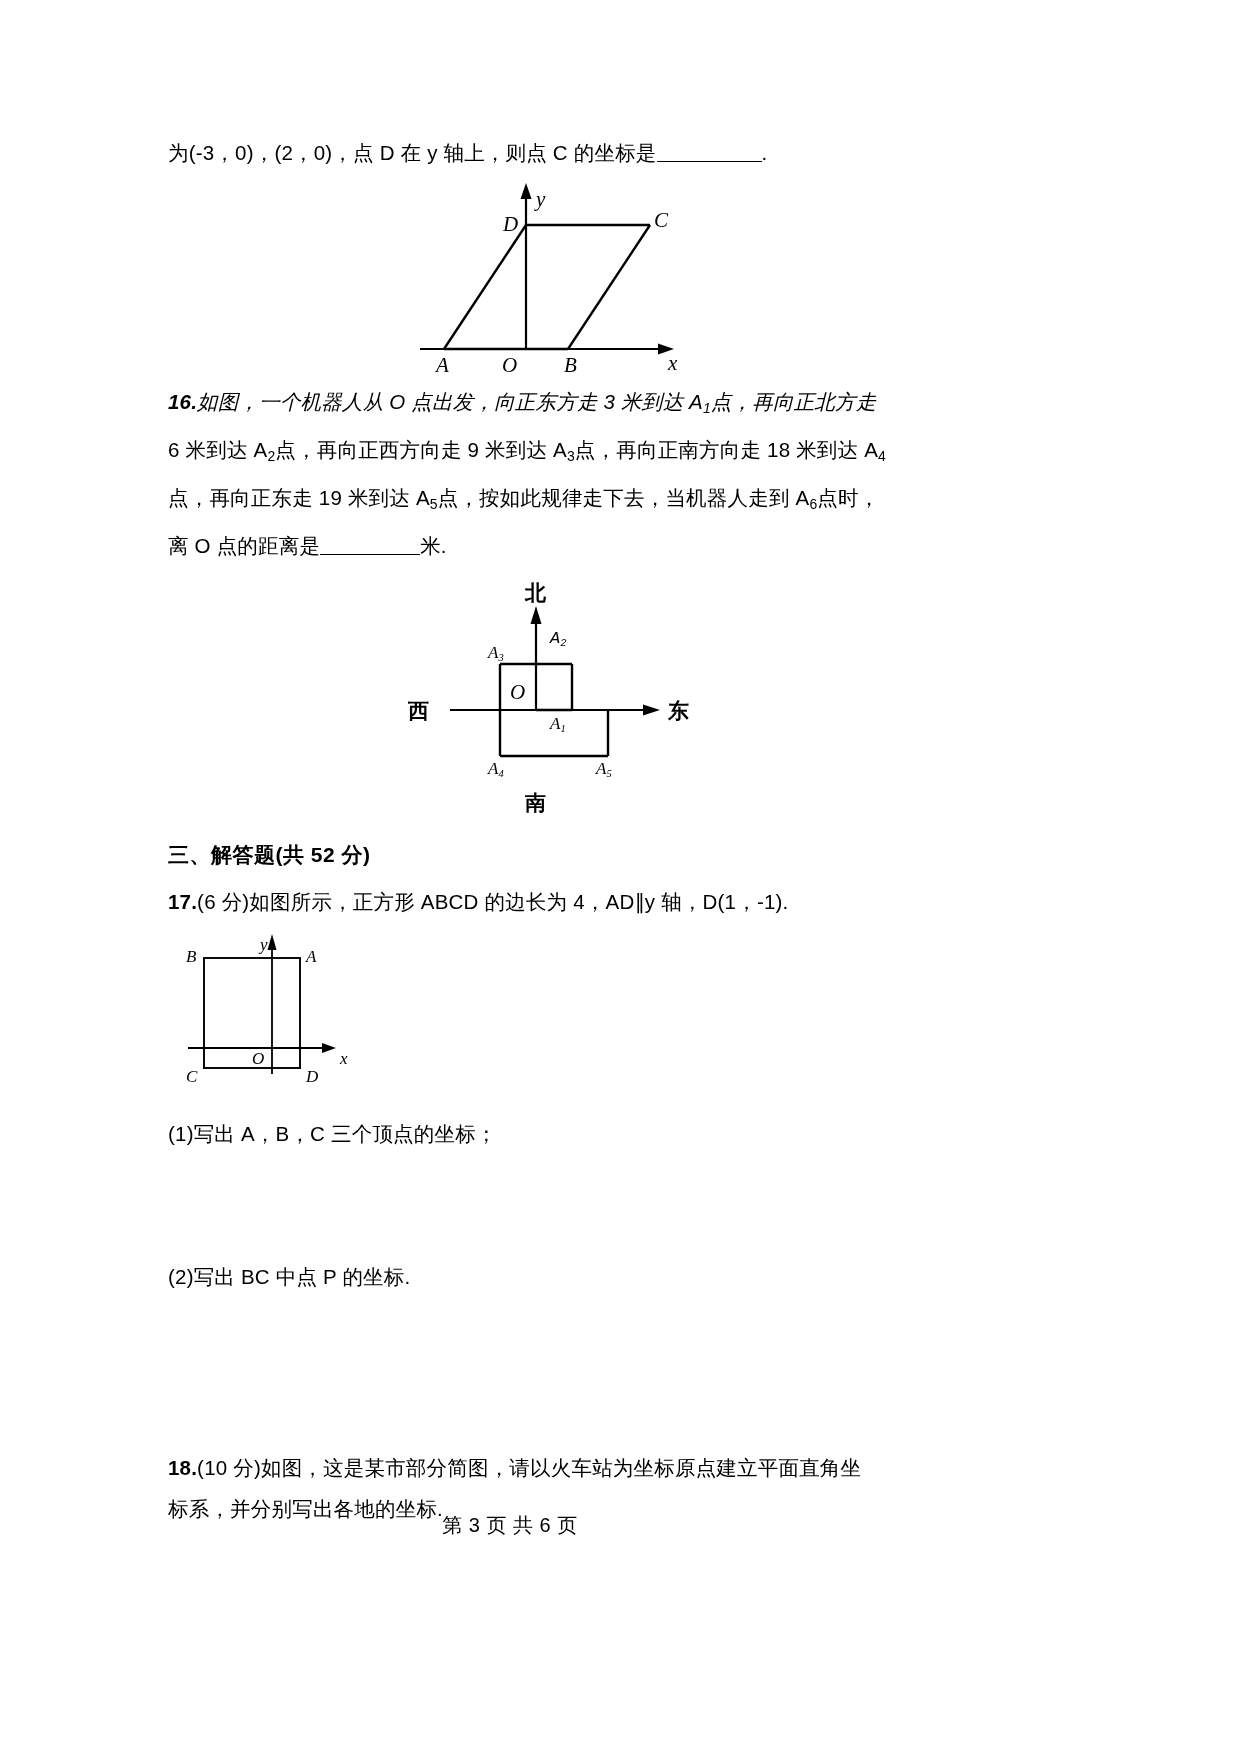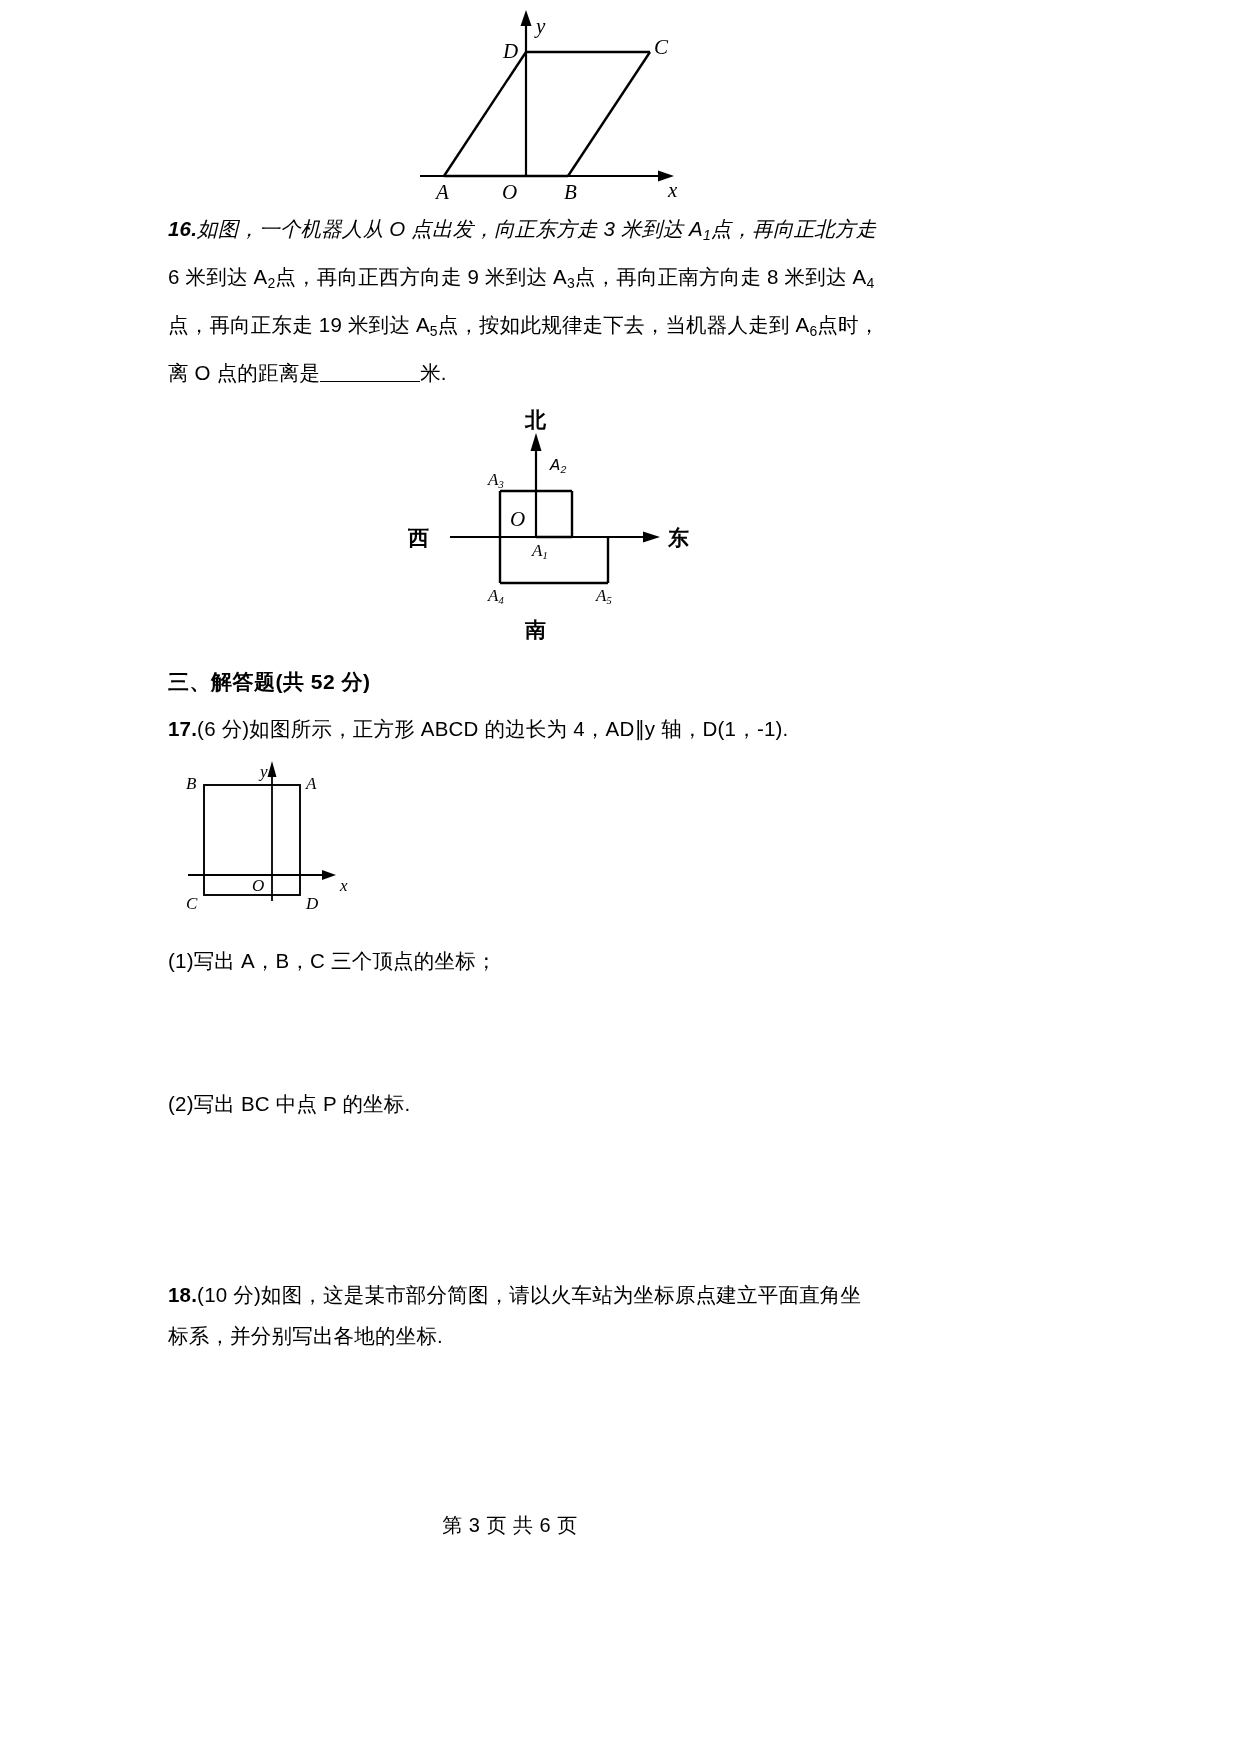--- a/index.html
+++ b/index.html
@@ -94,20 +94,23 @@
   }
   svg { display: block; }
 </style>
 </head>
 <body>
 
 <div class="page">
 
   <div class="content">
 
+    <div class="para" style="margin-top:132px;">
+      <span>为(-3，0)，(2，0)，点 D 在 y 轴上，则点 C 的坐标是</span><span class="blank-line"></span><span>.</span>
+    </div>
 
     <div class="figure" style="height:190px; margin-top:4px;">
       <svg width="790" height="190" viewBox="0 0 790 190">
 
         <line x1="358" y1="172" x2="358" y2="18" stroke="#000" stroke-width="2.2"></line>
         <polygon points="358,6 352.5,22 363.5,22" fill="#000"></polygon>
 
         <line x1="252" y1="172" x2="494" y2="172" stroke="#000" stroke-width="2.2"></line>
         <polygon points="506,172 490,166.5 490,177.5" fill="#000"></polygon>
 
@@ -122,21 +125,21 @@
       <span class="figlabel" style="left:486px; top:33px;">C</span>
       <span class="figlabel" style="left:268px; top:178px;">A</span>
       <span class="figlabel" style="left:334px; top:178px;">O</span>
       <span class="figlabel" style="left:396px; top:178px;">B</span>
     </div>
 
     <div class="para" style="margin-top:14px;font-style:italic;">
       <span class="qnum">16.</span><span>如图，一个机器人从 O 点出发，向正东方走 3 米到达 A</span><sub>1</sub><span>点，再向正北方走</span>
     </div>
     <div class="para">
-      <span>6 米到达 A</span><sub>2</sub><span>点，再向正西方向走 9 米到达 A</span><sub>3</sub><span>点，再向正南方向走 8 米到达 A</span><sub>4</sub>
+      <span>6 米到达 A</span><sub>2</sub><span>点，再向正西方向走 9 米到达 A</span><sub>3</sub><span>点，再向正南方向走 18 米到达 A</span><sub>4</sub>
     </div>
     <div class="para">
       <span>点，再向正东走 19 米到达 A</span><sub>5</sub><span>点，按如此规律走下去，当机器人走到 A</span><sub>6</sub><span>点时，</span>
     </div>
     <div class="para">
       <span>离 O 点的距离是</span><span class="blank-line short"></span><span>米.</span>
     </div>
 
     <div class="figure" style="height:250px; margin-top:12px;">
       <svg width="790" height="250" viewBox="0 0 790 250">
@@ -159,21 +162,21 @@
 
         <line x1="440" y1="178" x2="440" y2="132" stroke="#000" stroke-width="2.4"></line>
       </svg>
       <span class="cjk-label" style="left:357px; top:4px;">北</span>
       <span class="cjk-label" style="left:357px; top:214px;">南</span>
       <span class="cjk-label" style="left:500px; top:122px;">东</span>
       <span class="cjk-label" style="left:240px; top:122px;">西</span>
       <span class="figlabel" style="left:342px; top:104px;">O</span>
       <span class="figlabel small" style="left:320px; top:66px;"><span>A</span><sub>3</sub></span>
       <span class="figlabel small" style="left:382px; top:52px;font-family:Liberation Mono, monospace;"><span>A</span><sub>2</sub></span>
-      <span class="figlabel small" style="left:364px; top:137px;"><span>A</span><sub>1</sub></span>
+      <span class="figlabel small" style="left:382px; top:137px;"><span>A</span><sub>1</sub></span>
       <span class="figlabel small" style="left:320px; top:182px;"><span>A</span><sub>4</sub></span>
       <span class="figlabel small" style="left:428px; top:182px;"><span>A</span><sub>5</sub></span>
     </div>
 
     <div class="para section-head" style="margin-top:6px;">
       <span>三、</span><span class="sec-sub">解答题</span><span>(共 52 分)</span>
     </div>
 
     <div class="para" style="margin-top:6px;">
       <span class="qnum">17.</span><span>(6 分)如图所示，正方形 ABCD 的边长为 4，AD∥y 轴，D(1，-1).</span>

